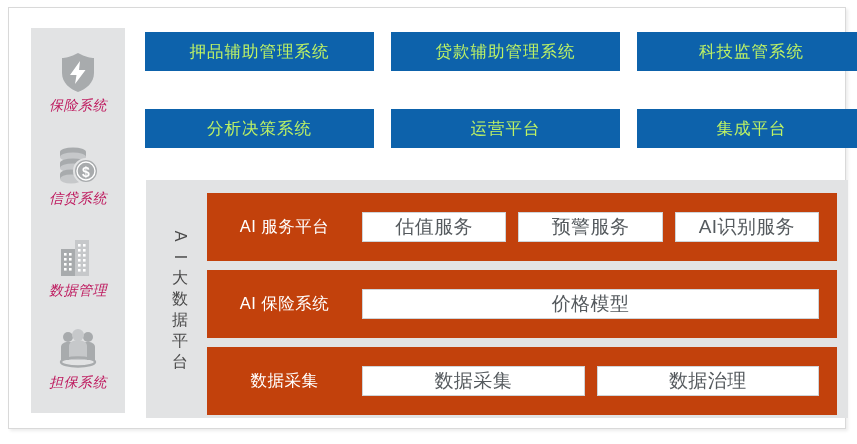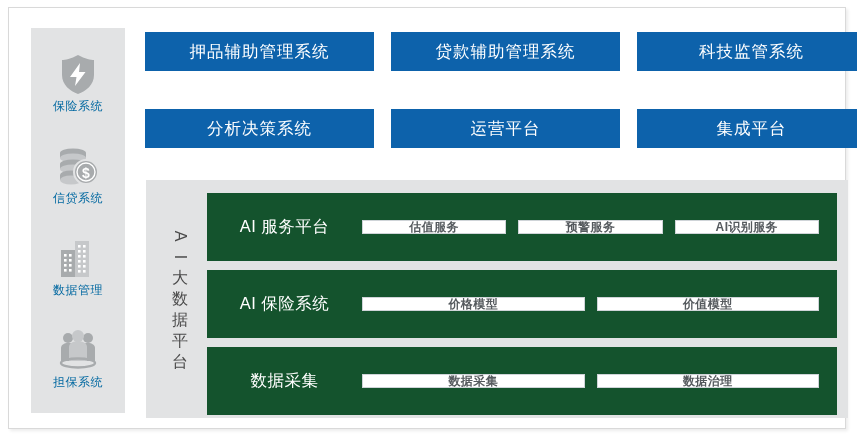--- a/index.html
+++ b/index.html
@@ -57,41 +57,42 @@
   .side-icon {
     width: 46px;
     height: 44px;
     display: flex;
     align-items: center;
     justify-content: center;
     margin-bottom: 4px;
   }
   .side-icon svg { display: block; }
   .side-label {
-    font-size: 12px;
-    color: #0369a1;
+    font-size: 14px;
+    color: #be185d;
     letter-spacing: 0.5px;
     line-height: 1.1;
     white-space: nowrap;
+    font-style: italic;
   }
 
   
   .blue-row {
     position: absolute;
     display: flex;
     gap: 17px;
   }
   .blue-row.row1 { left: 136px; top: 24px; }
   .blue-row.row2 { left: 136px; top: 101px; }
 
   .blue-btn {
     width: 229px;
     height: 39px;
     background: #0d62ab;
-    color: #ffffff;
+    color: #bef264;
     display: flex;
     align-items: center;
     justify-content: center;
     font-size: 16.5px;
     letter-spacing: 1px;
     box-sizing: border-box;
   }
 
   
   .platform {
@@ -132,21 +133,21 @@
     left: 61px;
     top: 13px;
     width: 630px;
     display: flex;
     flex-direction: column;
     gap: 9px;
   }
 
   .layer {
     height: 68px;
-    background: #14532d;
+    background: #c2410c;
     display: flex;
     align-items: center;
     box-sizing: border-box;
   }
 
   .layer-title {
     width: 155px;
     flex: 0 0 155px;
     color: #ffffff;
     font-size: 16.5px;
@@ -156,31 +157,30 @@
 
   .chips {
     flex: 1;
     display: flex;
     gap: 12px;
     padding-right: 18px;
   }
 
   .chip {
     flex: 1;
-    height: 14px;
+    height: 30px;
     background: #ffffff;
     border: 1px solid #cfd4d8;
     display: flex;
     align-items: center;
     justify-content: center;
-    font-size: 12px;
+    font-size: 19px;
     color: #555a5e;
     letter-spacing: 0.4px;
     box-sizing: border-box;
-    font-weight: bold;
   }
 </style>
 </head>
 <body>
 
 <div class="canvas">
   <div class="frame">
 
     <div class="sidebar">
 
@@ -295,21 +295,20 @@
             <div class="chip">估值服务</div>
             <div class="chip">预警服务</div>
             <div class="chip">AI识别服务</div>
           </div>
         </div>
 
         <div class="layer">
           <div class="layer-title">AI 保险系统</div>
           <div class="chips">
             <div class="chip">价格模型</div>
-            <div class="chip">价值模型</div>
           </div>
         </div>
 
         <div class="layer">
           <div class="layer-title">数据采集</div>
           <div class="chips">
             <div class="chip">数据采集</div>
             <div class="chip">数据治理</div>
           </div>
         </div>

